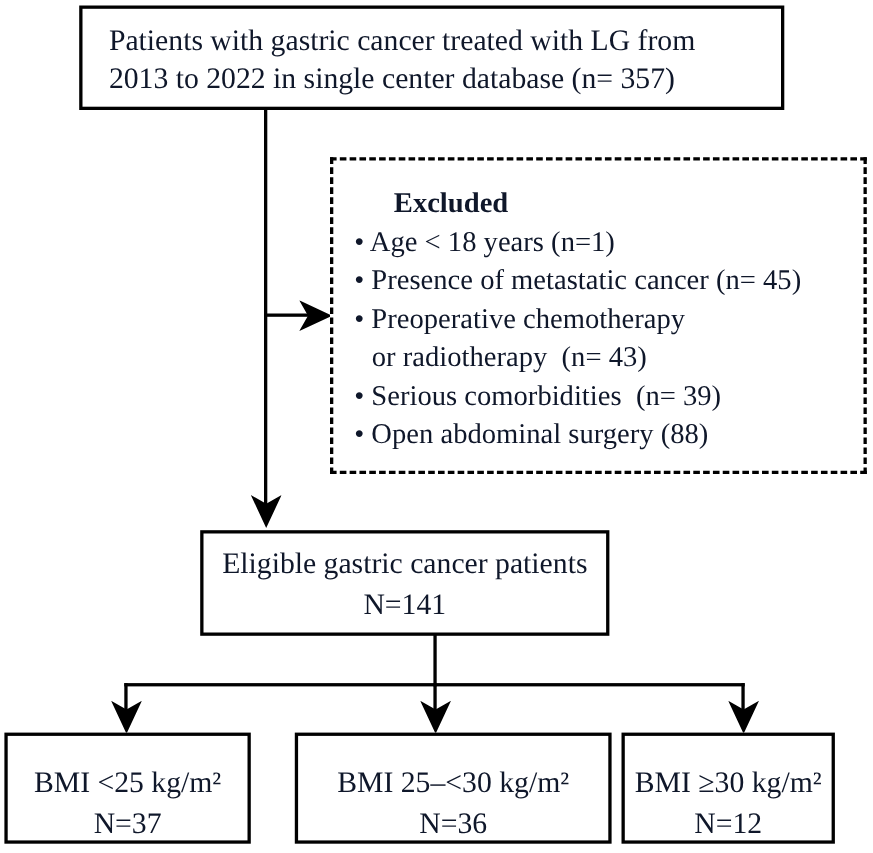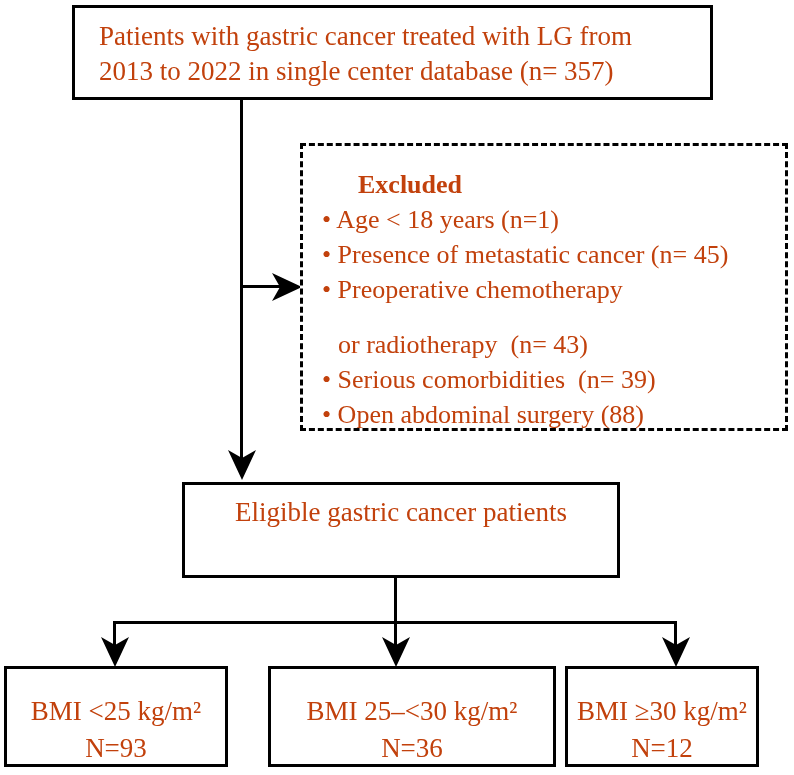--- a/index.html
+++ b/index.html
@@ -6,21 +6,21 @@
     margin: 0;
     padding: 0;
     background: #ffffff;
   }
   #canvas {
     position: relative;
     width: 794px;
     height: 775px;
     background: #ffffff;
     font-family: "Liberation Serif", "DejaVu Serif", serif;
-    color: #c2410c;
+    color: #0f172a;
     overflow: hidden;
   }
   .box {
     position: absolute;
     box-sizing: border-box;
     border: 3px solid #000000;
     background: #ffffff;
   }
   .box .tline {
     white-space: pre;
@@ -36,25 +36,25 @@
   
   #excluded-box {
     left: 300px; top: 143px;
     width: 488px; height: 288px;
     border: 3px dashed #000000;
     font-size: 26px; line-height: 35px;
     padding: 21px 4px 0 19px;
     text-align: left;
   }
   #excluded-box .title { font-weight: bold; margin-left: 36px; }
-  #excluded-box .cont { padding-left: 16px; margin-top: 20px; }
+  #excluded-box .cont { padding-left: 16px; }
   
   #eligible-box {
     left: 182px; top: 482px;
-    width: 438px; height: 96px;
+    width: 372px; height: 96px;
     font-size: 27px; line-height: 37px;
     padding-top: 9px;
     text-align: center;
   }
   
   .bmi-box {
     top: 666px; height: 101px;
     font-size: 27px; line-height: 37px;
     padding-top: 24px;
     text-align: center;
@@ -112,41 +112,42 @@
     <div class="tline">• Serious comorbidities  (n= 39)</div>
     <div class="tline">• Open abdominal surgery (88)</div>
   </div>
 
   <svg class="ah" id="ah-eligible" viewBox="0 0 28 30">
       <path d="M14,30 L0,0 L14,8 L28,0 Z" fill="#000000"></path>
     </svg>
 
   <div class="box" id="eligible-box">
     <div class="tline">Eligible gastric cancer patients</div>
+    <div class="tline">N=141</div>
   </div>
 
   <div class="line" id="v-elig-out"></div>
   <div class="line" id="h-branch"></div>
   <div class="line" id="v-drop-left"></div>
   <div class="line" id="v-drop-mid"></div>
   <div class="line" id="v-drop-right"></div>
 
   <svg class="ah" id="ah-left" viewBox="0 0 28 30">
       <path d="M14,30 L0,0 L14,8 L28,0 Z" fill="#000000"></path>
     </svg>
   <svg class="ah" id="ah-mid" viewBox="0 0 28 30">
       <path d="M14,30 L0,0 L14,8 L28,0 Z" fill="#000000"></path>
     </svg>
   <svg class="ah" id="ah-right" viewBox="0 0 28 30">
       <path d="M14,30 L0,0 L14,8 L28,0 Z" fill="#000000"></path>
     </svg>
 
   <div class="box bmi-box" id="bmi-box-1">
     <div class="tline">BMI &lt;25 kg/m²</div>
-    <div class="tline">N=93</div>
+    <div class="tline">N=37</div>
   </div>
   <div class="box bmi-box" id="bmi-box-2">
     <div class="tline">BMI 25–&lt;30 kg/m²</div>
     <div class="tline">N=36</div>
   </div>
   <div class="box bmi-box" id="bmi-box-3">
     <div class="tline">BMI ≥30 kg/m²</div>
     <div class="tline">N=12</div>
   </div>
 

